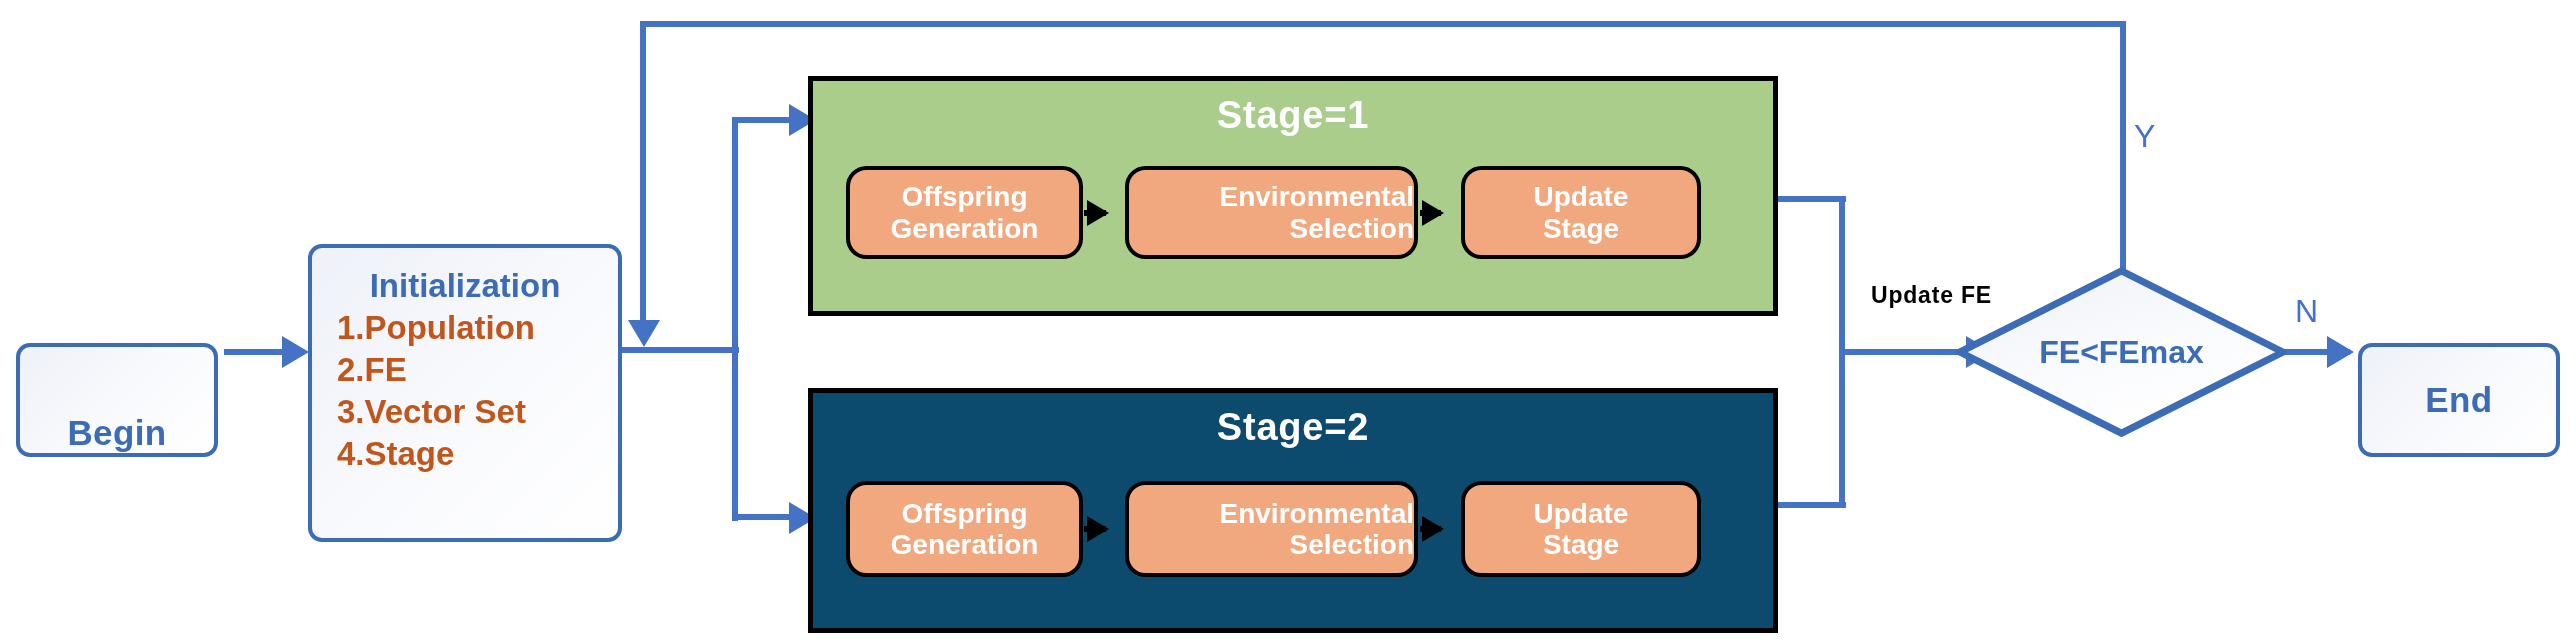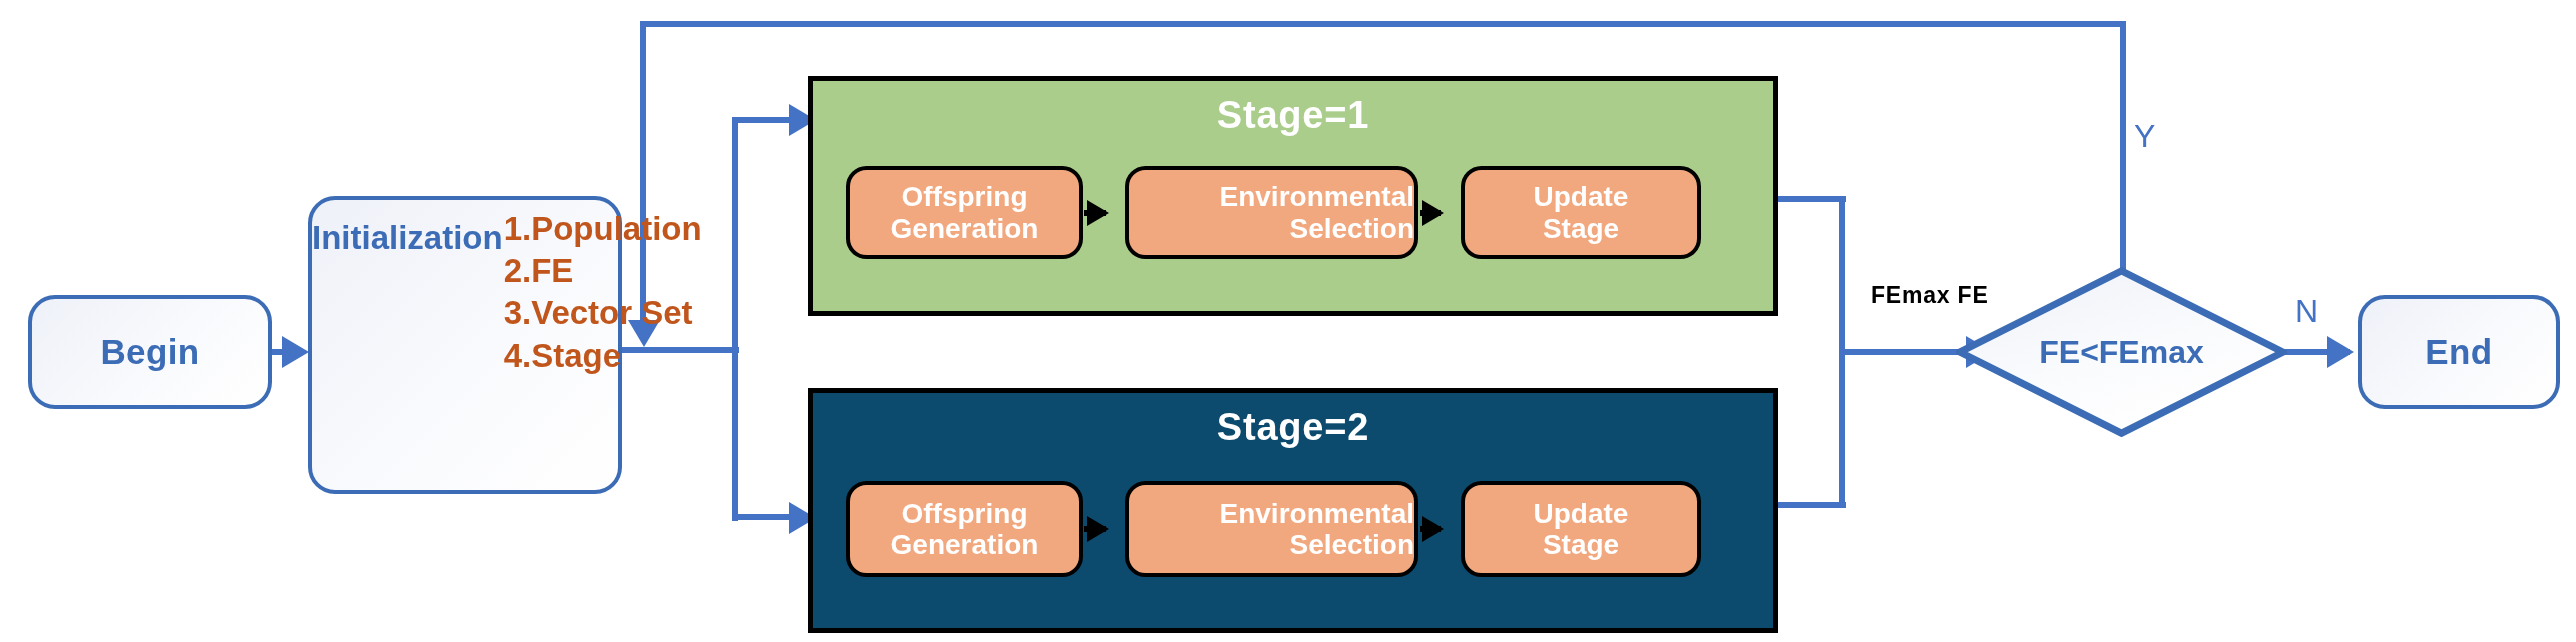--- a/index.html
+++ b/index.html
@@ -4,37 +4,37 @@
 <style>
   html,body{margin:0;padding:0;background:#ffffff;}
   body{font-family:"Liberation Sans",sans-serif;}
   #stage{position:relative;width:2576px;height:643px;background:#ffffff;overflow:hidden;}
   .abs{position:absolute;}
 
   
   .blue-box{
     box-sizing:border-box;
     border:4px solid #3b6cb5;
-    border-radius:27px;
+    border-radius:14px;
     background:linear-gradient(135deg,#eef1f8 0%,#f9fafd 55%,#ffffff 100%);
-    display:flex;flex-direction:row;align-items:center;justify-content:center;
+    display:flex;flex-direction:column;align-items:center;justify-content:center;margin-top:48px;
   }
   .blue-text{
     color:#3b6cb5;font-weight:bold;letter-spacing:0.4px;
   }
-  #begin-box{left:28px;top:295px;width:244px;height:114px;}
+  #begin-box{left:16px;top:295px;width:202px;height:114px;justify-content:flex-end;}
   #begin-box .blue-text{font-size:35px;}
   #end-box{left:2358px;top:295px;width:202px;height:114px;}
   #end-box .blue-text{font-size:35px;}
 
   #init-box{left:308px;top:196px;width:314px;height:298px;
     align-items:flex-start;justify-content:flex-start;padding:8px 0 0 0;}
   #init-title{width:100%;text-align:center;font-size:33px;color:#3b6cb5;font-weight:bold;
                margin:11px 0 1.6px 0;}
-  #init-list{width:100%;padding-left:1px;box-sizing:border-box;}
+  #init-list{width:100%;padding-left:25px;box-sizing:border-box;}
   .init-item{color:#c0561c;font-weight:bold;font-size:33px;line-height:1.28;white-space:nowrap;}
 
   
   .stage-box{box-sizing:border-box;border:5.5px solid #000000;}
   #stage1{left:808px;top:76px;width:970px;height:240px;background:#aacd8b;}
   #stage2{left:808px;top:388px;width:970px;height:245px;background:#0c4a6e;}
   .stage-title{
     width:100%;text-align:center;color:#ffffff;font-weight:bold;font-size:38px;
     margin-top:12.6px;letter-spacing:0.8px;
   }
@@ -106,21 +106,21 @@
 
   <div class="ln-h abs" style="left:732px;top:514px;width:65px;"></div>
   <div class="ah-r abs" style="left:789px;top:502px;"></div>
 
   <div class="ln-h abs" style="left:1775px;top:196px;width:71px;"></div>
   <div class="ln-h abs" style="left:1775px;top:502px;width:71px;"></div>
   <div class="ln-v abs" style="left:1839px;top:196px;height:312px;"></div>
   <div class="ln-h abs" style="left:1839px;top:349px;width:147px;"></div>
   <div class="ah-r abs" style="left:1966px;top:336px;"></div>
 
-  <div class="lbl" id="lbl-update-fe">FEmax  FE</div>
+  <div class="lbl" id="lbl-update-fe">Update  FE</div>
 
   <div class="ln-h abs" style="left:2284px;top:349px;width:66px;"></div>
   <div class="ah-r abs" style="left:2327px;top:336px;"></div>
 
   <div class="lbl" id="lbl-y">Y</div>
   <div class="lbl" id="lbl-n">N</div>
 
   <div class="abs blue-box" id="begin-box">
     <div class="blue-text">Begin</div>
   </div>

